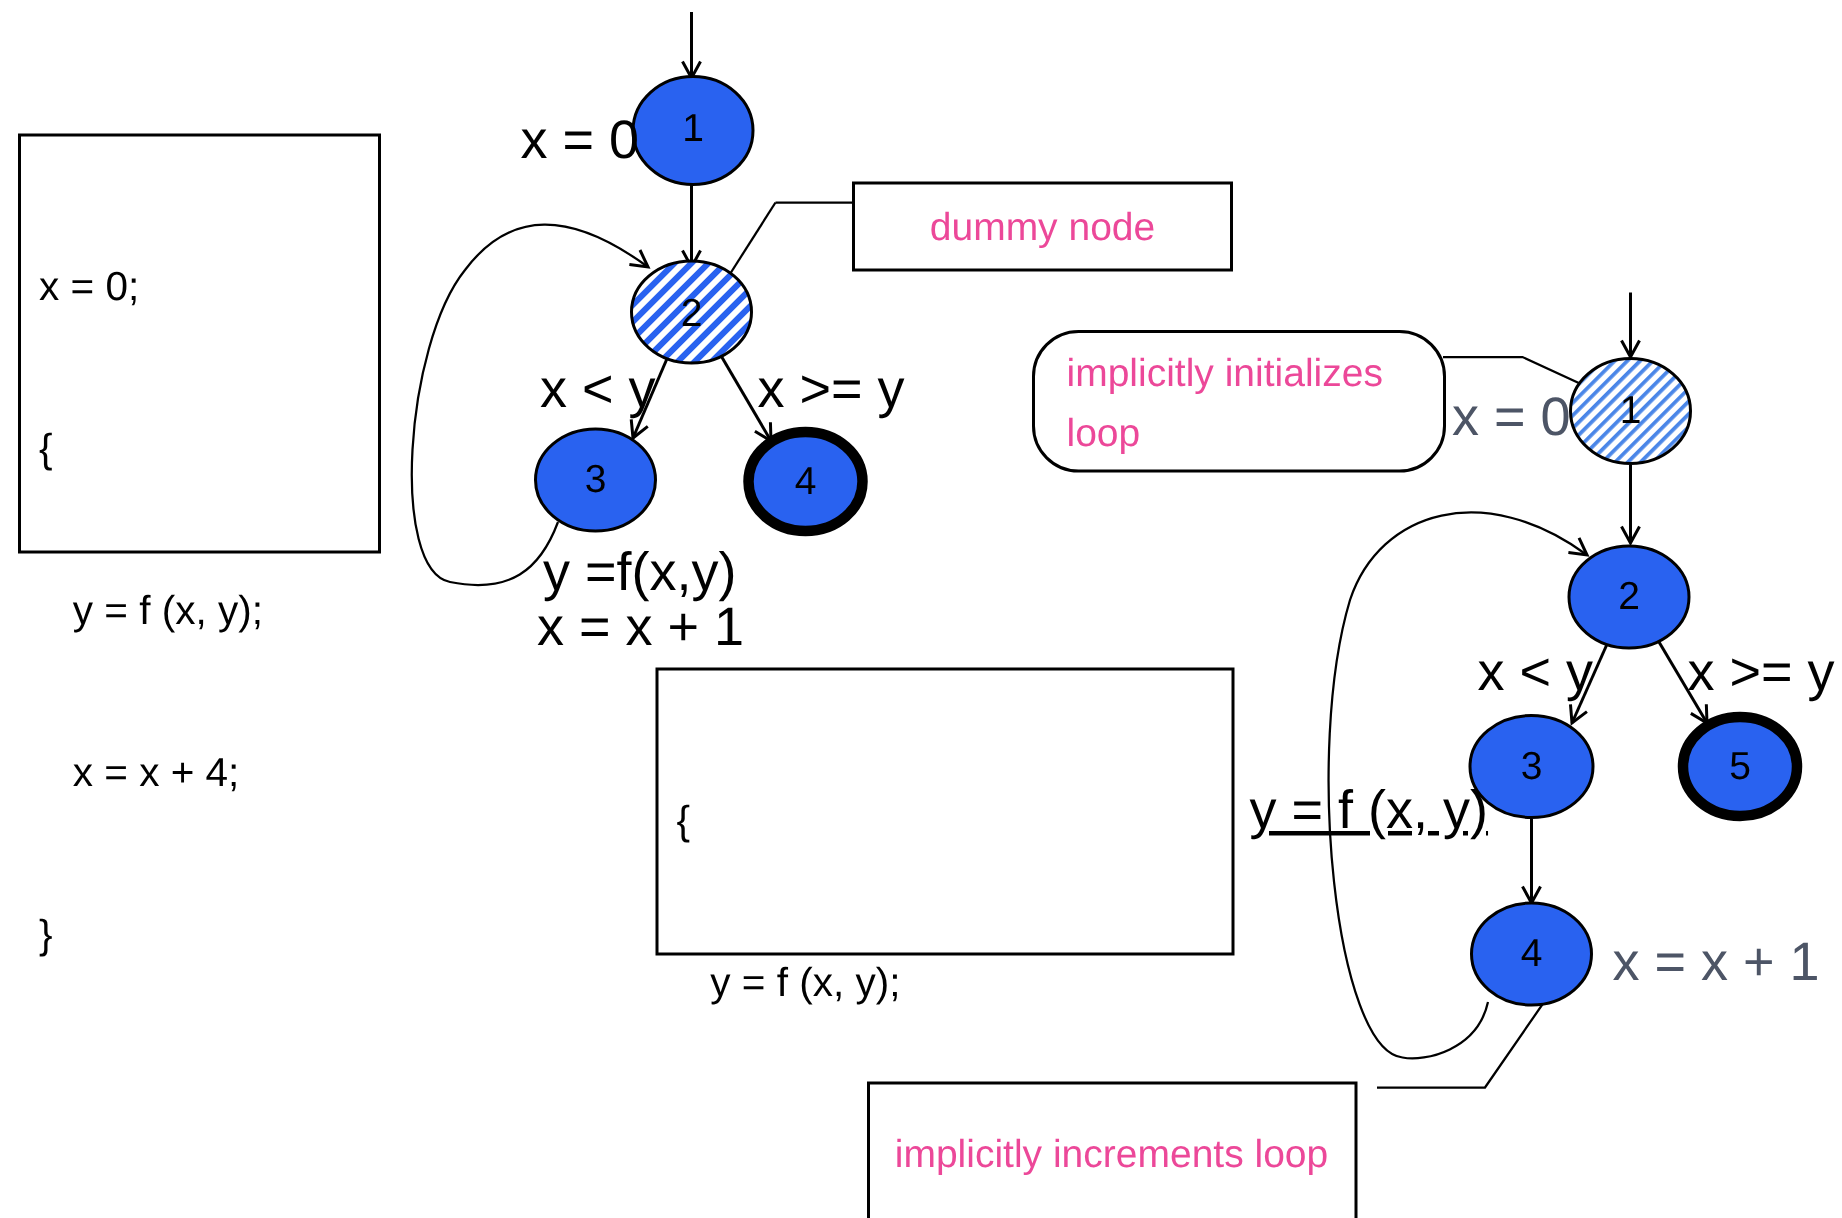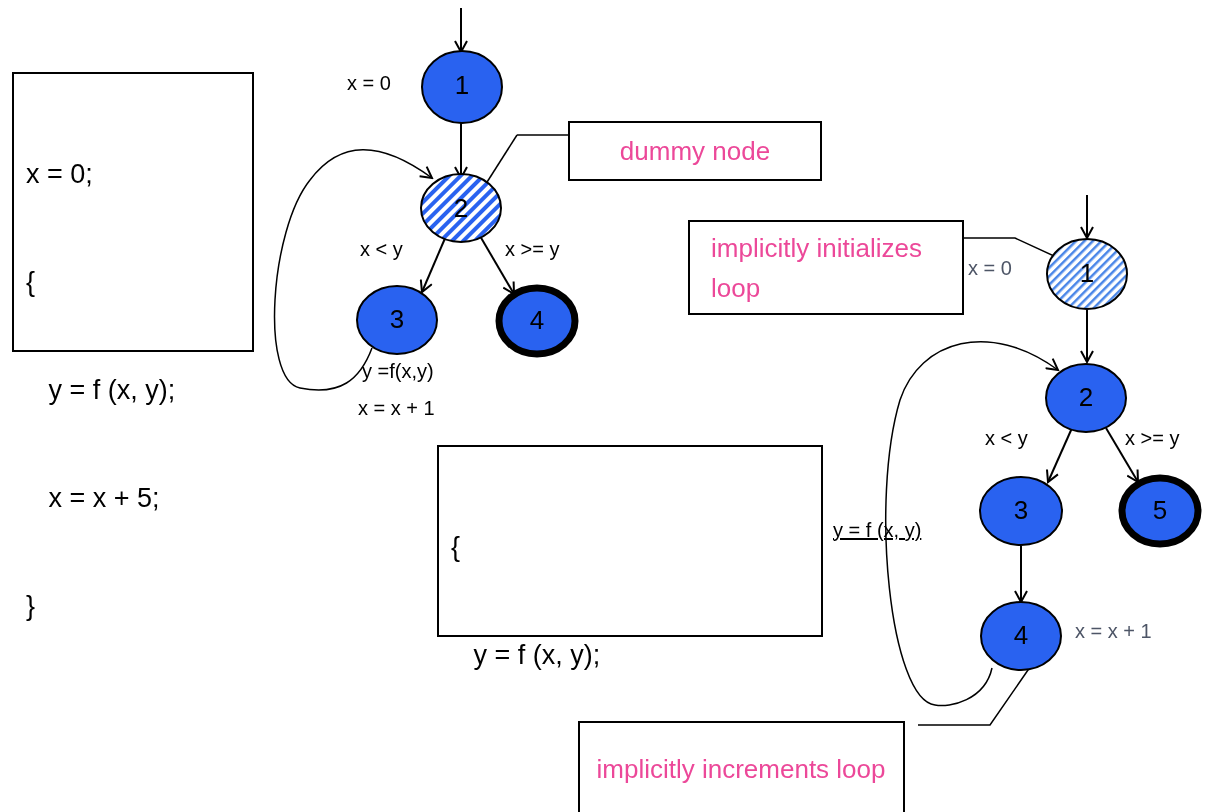--- a/index.html
+++ b/index.html
@@ -3,21 +3,21 @@
 <meta charset="utf-8">
 <style>
   html, body { margin:0; padding:0; background:#ffffff; }
   body { width:1228px; height:812px; position:relative; overflow:hidden;
          font-family:"Liberation Sans", sans-serif; }
   svg { position:absolute; left:0; top:0; }
   .box { position:absolute; border:2px solid #000; background:#fff; box-sizing:border-box; }
   .code { font-size:27px; line-height:36px; color:#000; white-space:pre; padding:10px 12px; }
   .note { font-size:26px; line-height:40px; color:#ec4899; display:flex;
           align-items:center; justify-content:center; }
-  .lbl { position:absolute; font-size:20px; color:#000; white-space:nowrap; }
+  .lbl { position:absolute; font-size:36px; color:#000; white-space:nowrap; }
   .lbl.grey { color:#4d5566; }
   .nodetxt { font-family:"Liberation Sans", sans-serif; font-size:26px; fill:#000; text-anchor:middle; dominant-baseline:central; }
 </style>
 </head>
 <body>
 
 <svg width="1228" height="812">
   <defs>
     <pattern id="hatch" patternUnits="userSpaceOnUse" width="8" height="8" patternTransform="rotate(45)">
       <rect width="8" height="8" fill="#ffffff"></rect>
@@ -74,45 +74,45 @@
     <text class="nodetxt" x="1021" y="510">3</text>
 
     <ellipse cx="1160" cy="511" rx="38" ry="33" fill="#2962f0" stroke="#000" stroke-width="7"></ellipse>
     <text class="nodetxt" x="1160" y="510">5</text>
 
     <ellipse cx="1021" cy="636" rx="40" ry="34" fill="#2962f0" stroke="#000" stroke-width="2"></ellipse>
     <text class="nodetxt" x="1021" y="635">4</text>
   </g>
 </svg>
 
-<div class="box code" style="left:12px;top:72px;width:242px;height:280px;">
+<div class="box code" style="left:12px;top:89px;width:242px;height:280px;">
   <div>x = 0;</div>
   <div>{</div>
   <div>   y = f (x, y);</div>
-  <div>   x = x + 5;</div>
+  <div>   x = x + 4;</div>
   <div>}</div>
 </div>
 
 <div class="box note" style="left:568px;top:121px;width:254px;height:60px;">
   <span>dummy node</span>
 </div>
 
 <div class="lbl" style="left:347px;top:72px;">x = 0</div>
 <div class="lbl" style="left:360px;top:238px;">x &lt; y</div>
 <div class="lbl" style="left:505px;top:238px;">x &gt;= y</div>
 <div class="lbl" style="left:362px;top:360px;text-align:center;">y =f(x,y)</div>
 <div class="lbl" style="left:358px;top:397px;">x = x + 1</div>
 
 <div class="box code" style="left:437px;top:445px;width:386px;height:192px;">
   <div>{</div>
   <div>   y = f (x, y);</div>
   
 </div>
 
-<div class="box note" style="left:688px;top:220px;width:276px;height:95px;">
+<div class="box note" style="left:688px;top:220px;width:276px;height:95px;border-radius:31px;">
   <span style="width:230px;">implicitly initializes loop</span>
 </div>
 
 <div class="box note" style="left:578px;top:721px;width:327px;height:95px;">
   <span style="width:290px;">implicitly increments loop</span>
 </div>
 
 <div class="lbl grey" style="left:968px;top:257px;">x = 0</div>
 <div class="lbl" style="left:985px;top:427px;">x &lt; y</div>
 <div class="lbl" style="left:1125px;top:427px;">x &gt;= y</div>

